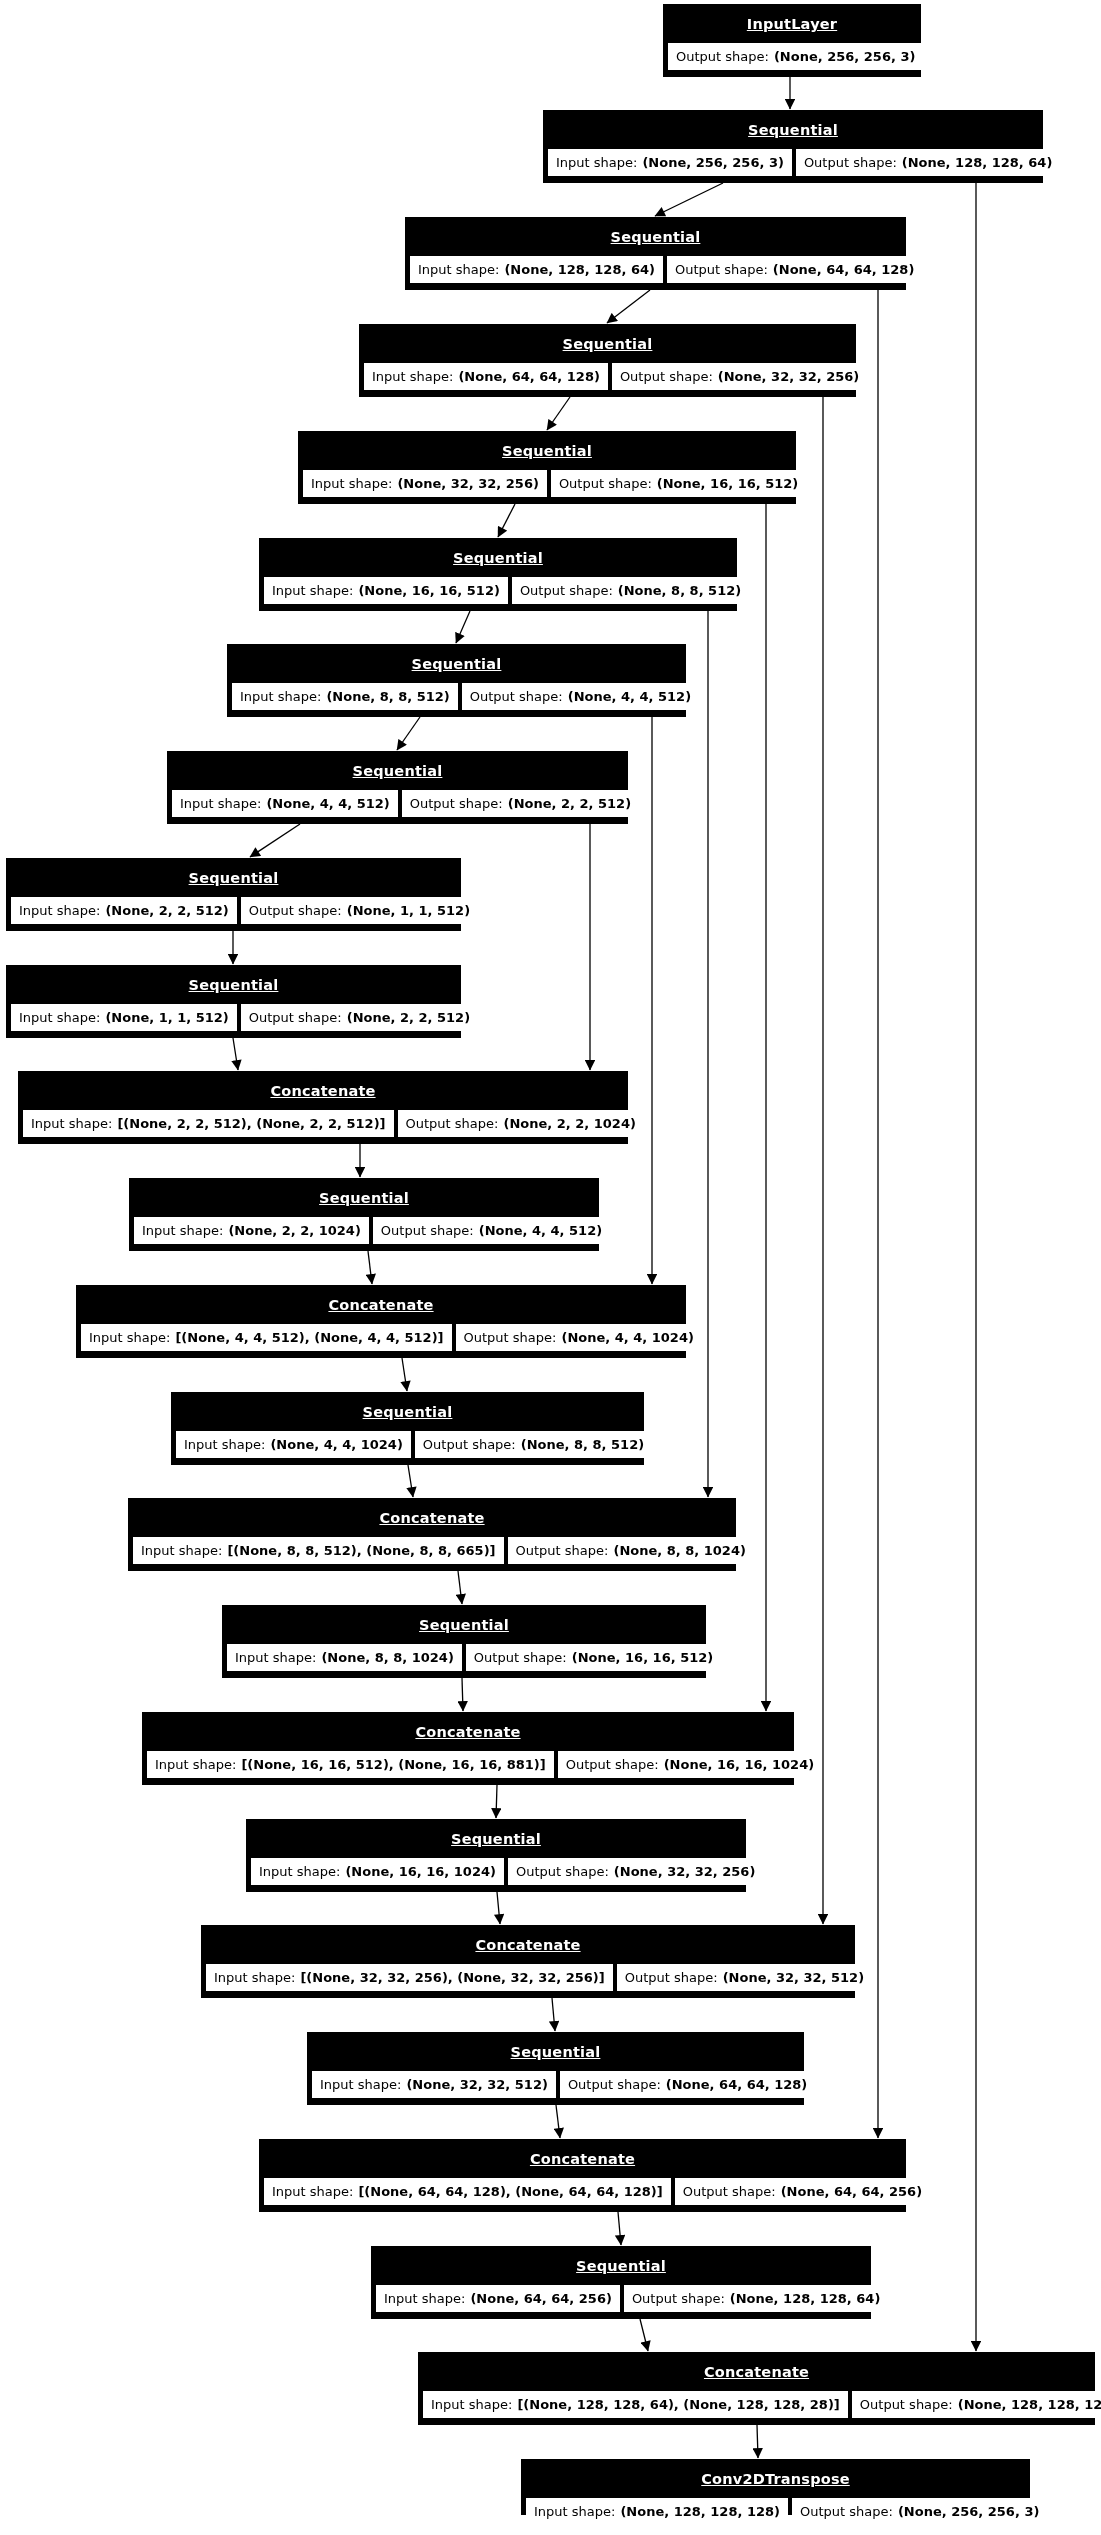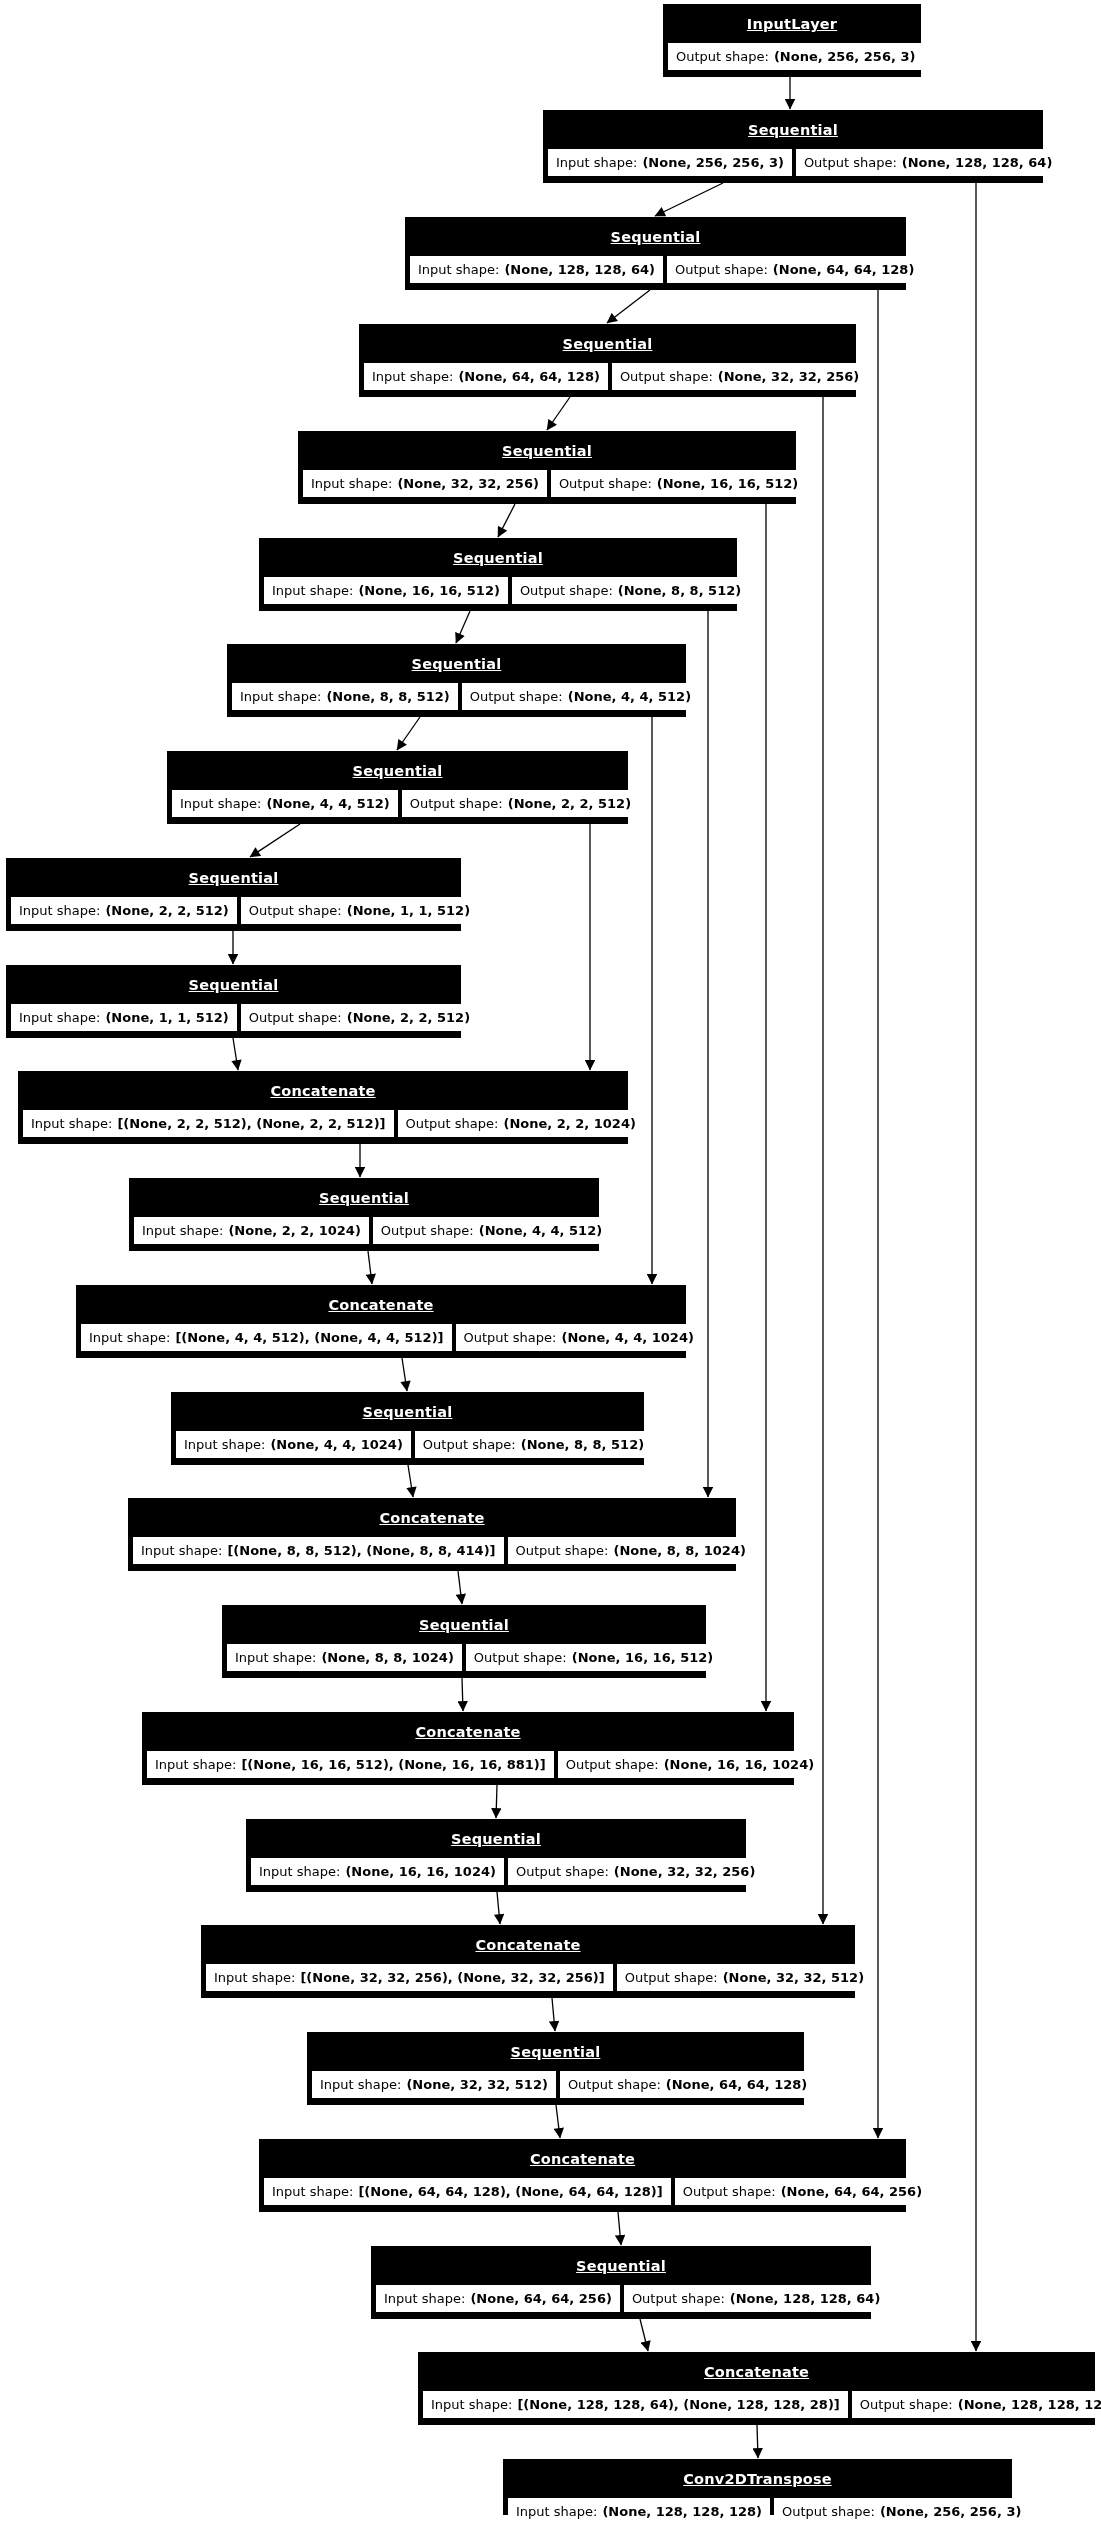--- a/index.html
+++ b/index.html
@@ -248,21 +248,21 @@
             <span class="cell-label">Output shape:</span>
             <span class="cell-value">(None, 8, 8, 512)</span>
           </div>
         </div>
       </div>
       <div class="node" style="left: 128px; top: 1498px; width: 608px; height: 73px;">
         <div class="node-title">Concatenate</div>
         <div class="node-cells">
           <div class="cell">
             <span class="cell-label">Input shape:</span>
-            <span class="cell-value">[(None, 8, 8, 512), (None, 8, 8, 414)]</span>
+            <span class="cell-value">[(None, 8, 8, 512), (None, 8, 8, 665)]</span>
           </div>
           <div class="cell">
             <span class="cell-label">Output shape:</span>
             <span class="cell-value">(None, 8, 8, 1024)</span>
           </div>
         </div>
       </div>
       <div class="node" style="left: 222px; top: 1605px; width: 484px; height: 73px;">
         <div class="node-title">Sequential</div>
         <div class="node-cells">
@@ -360,21 +360,21 @@
           <div class="cell">
             <span class="cell-label">Input shape:</span>
             <span class="cell-value">[(None, 128, 128, 64), (None, 128, 128, 28)]</span>
           </div>
           <div class="cell">
             <span class="cell-label">Output shape:</span>
             <span class="cell-value">(None, 128, 128, 128)</span>
           </div>
         </div>
       </div>
-      <div class="node" style="left: 503px; top: 2459px; width: 509px; height: 56px;">
+      <div class="node" style="left: 521px; top: 2459px; width: 509px; height: 56px;">
         <div class="node-title">Conv2DTranspose</div>
         <div class="node-cells">
           <div class="cell">
             <span class="cell-label">Input shape:</span>
             <span class="cell-value">(None, 128, 128, 128)</span>
           </div>
           <div class="cell">
             <span class="cell-label">Output shape:</span>
             <span class="cell-value">(None, 256, 256, 3)</span>
           </div>

